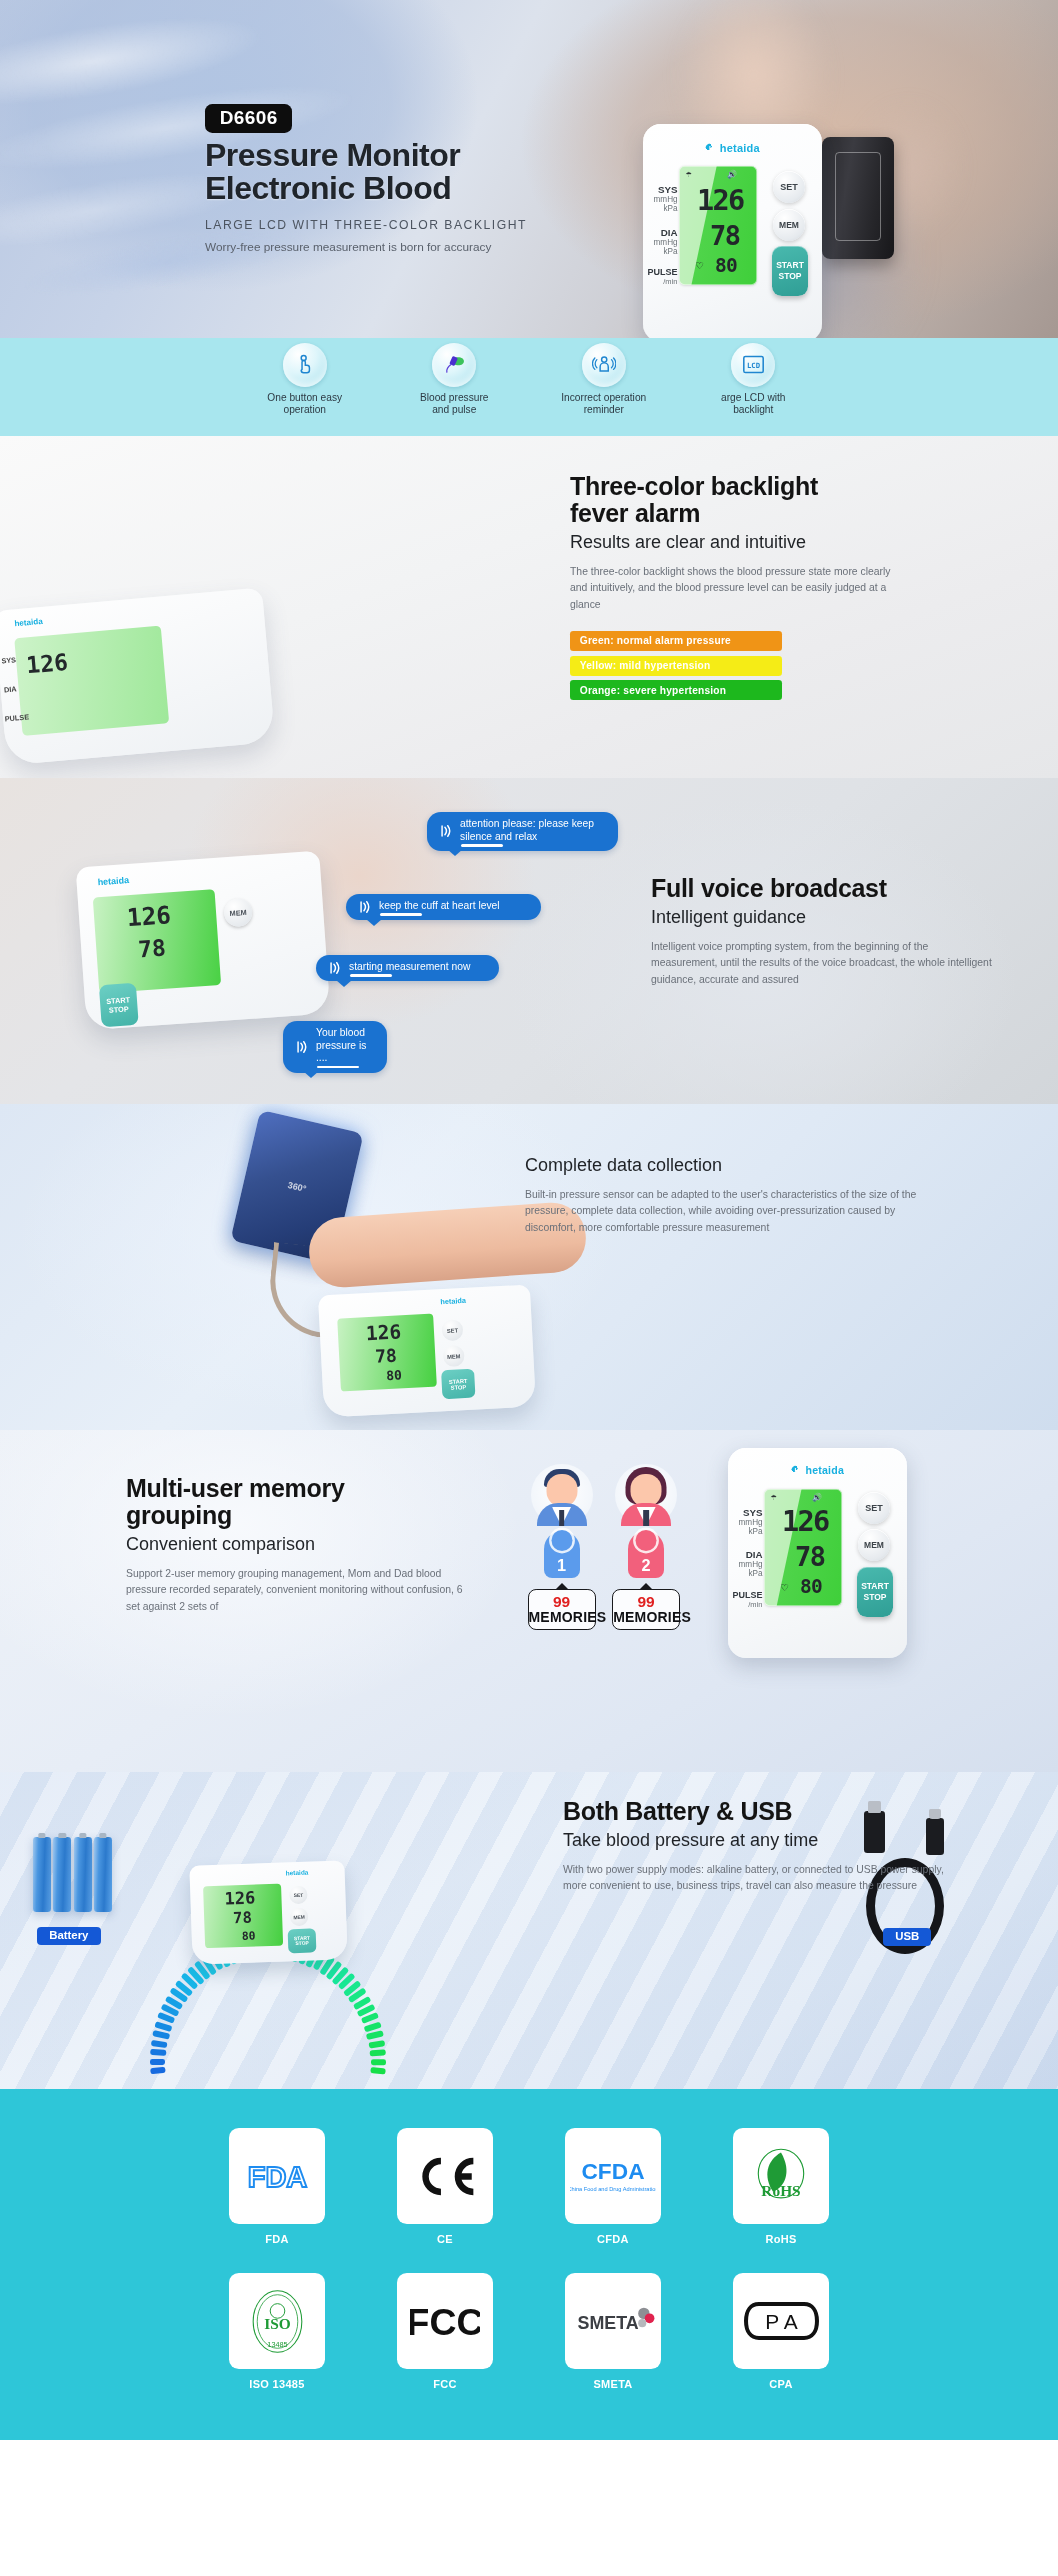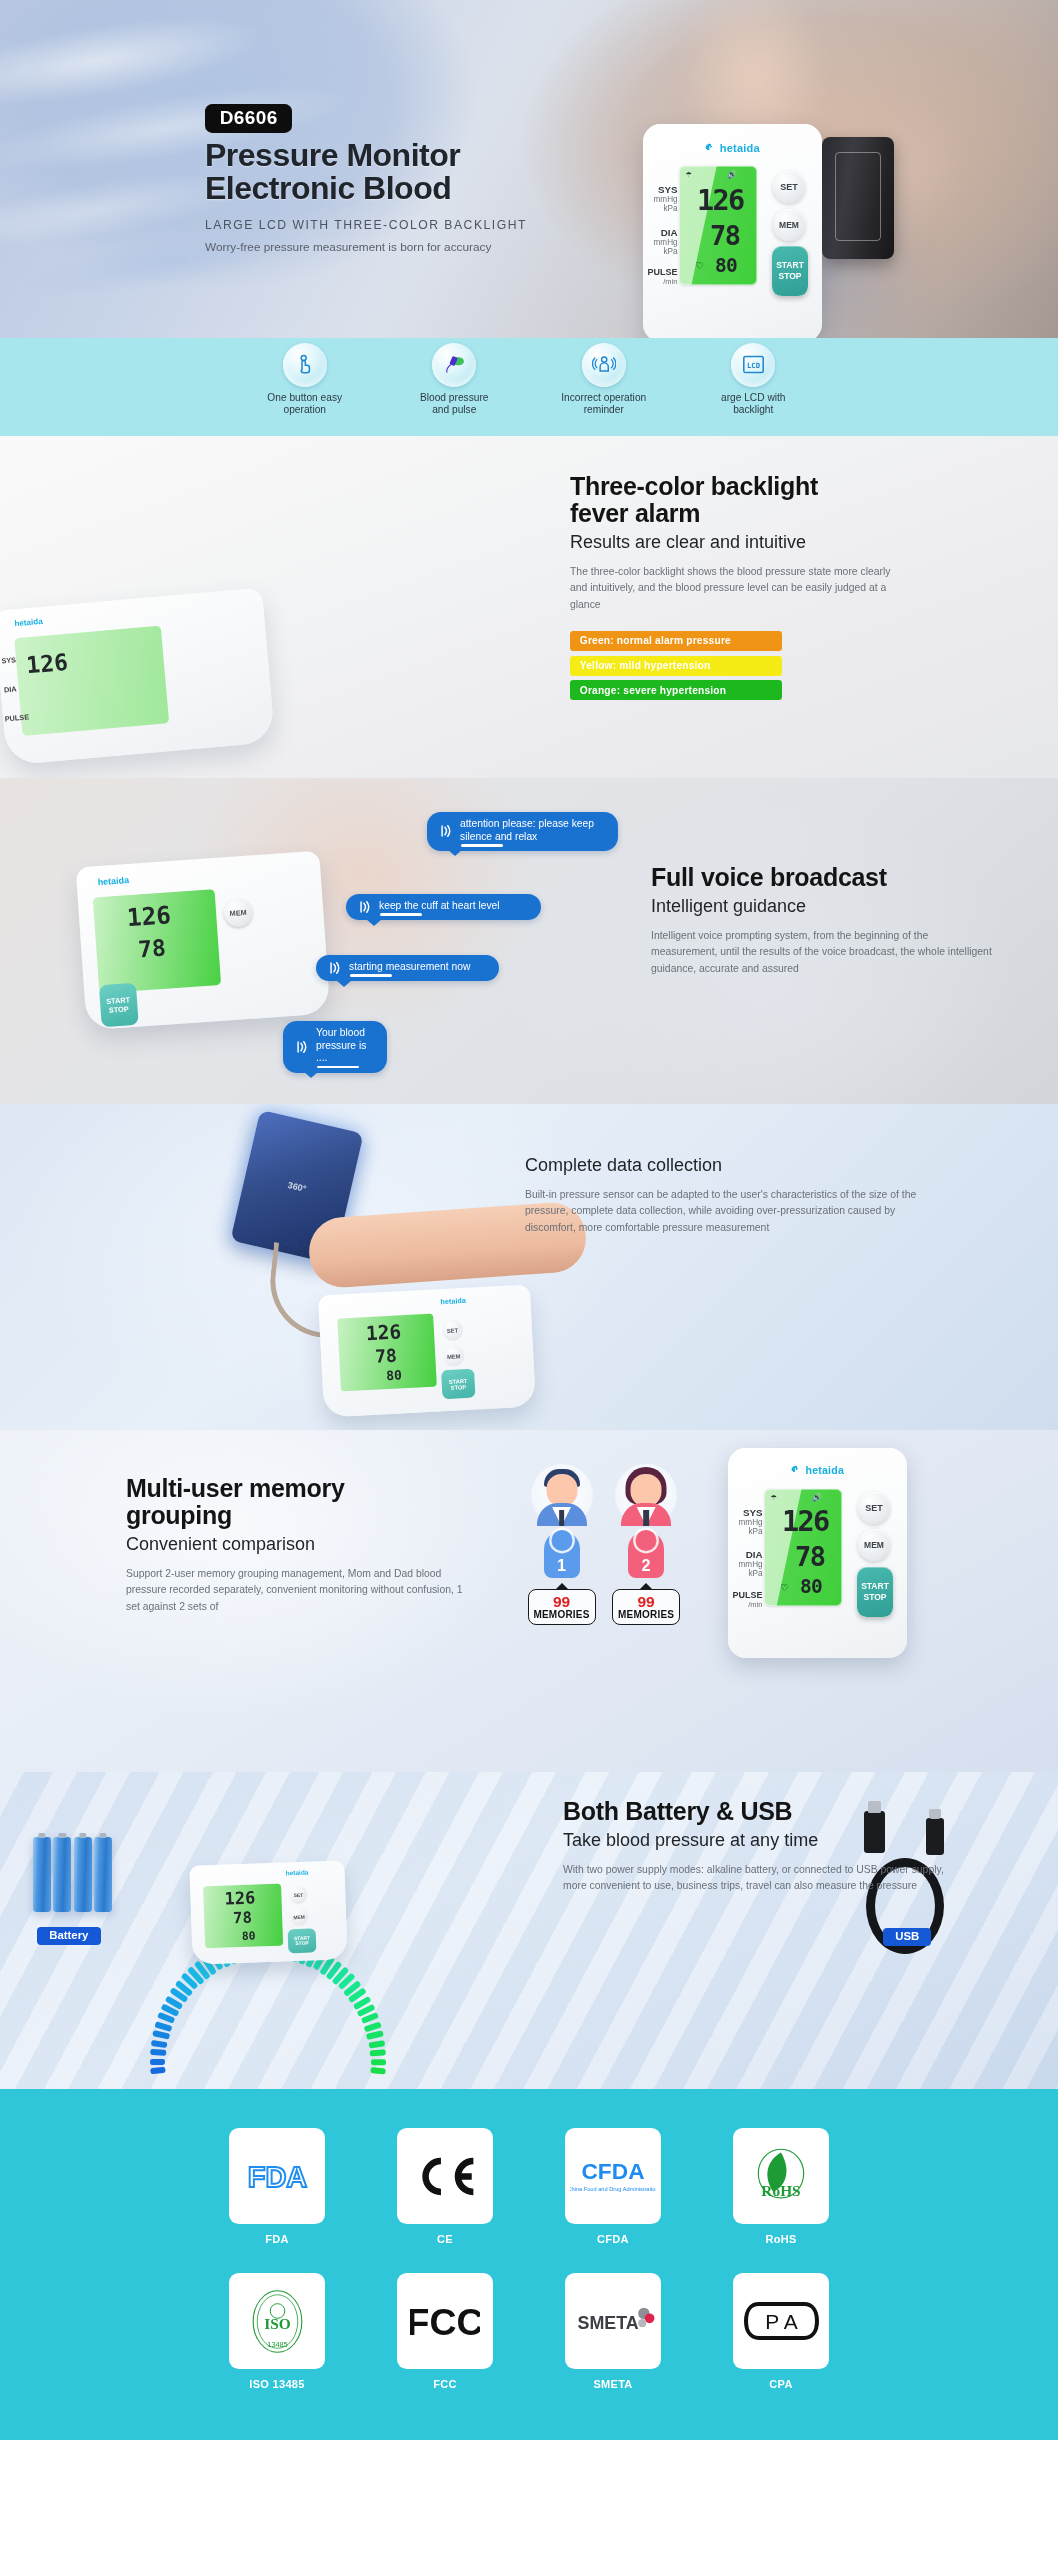--- a/index.html
+++ b/index.html
@@ -244,21 +244,21 @@
     width:21px; height:21px; border-radius:50%; background:inherit;
     box-shadow:0 0 0 2.4px rgba(255,255,255,.85); }
   .memchip {
     width:68px; border:1.6px solid #18191c; border-radius:8.1px; background:#fbfcfe;
     text-align:center; padding:3.3px 0 4.1px; position:relative; margin-top:11.4px;
   }
   .memchip:before { content:""; position:absolute; left:50%; top:-7.3px; transform:translateX(-50%);
     width:0; height:0; border-left:7.3px solid transparent; border-right:7.3px solid transparent;
     border-bottom:7.3px solid #18191c; }
   .memchip .n { color:#e02020; font-size:15.5px; font-weight:bold; line-height:1; }
-  .memchip .l { color:#101114; font-size:10px; font-weight:bold; letter-spacing:0.2px; }
+  .memchip .l { color:#101114; font-size:14px; font-weight:bold; letter-spacing:0.2px; }
   .s5 .dev { position:absolute; left:728px; top:1518px; width:179px; height:210px; }
   .s5 .dev .brand { top:16.3px; }
   .s5 .dev .lcd { left:36px; top:41px; width:78px; height:117px; }
   .s5 .dev .btn-round.set { left:130px; top:44px; width:32px; height:32px; font-size:9px; }
   .s5 .dev .btn-round.mem { left:130px; top:81px; width:32px; height:32px; font-size:8.5px; }
   .s5 .dev .btn-start { left:129px; top:119px; width:36px; height:50px; font-size:8.5px; line-height:1.35; }
 
   
   .s6 { height:317px;
     background:
@@ -467,21 +467,21 @@
     </div>
     <div class="bubble" style="left:283px;top:243px;width:104px;">
       <span class="wave"><svg width="14.7" height="14.7" viewBox="0 0 18 18">
             <path d="M5 3v12M8.5 4.5a7 7 0 0 1 0 9M12 2.5a11 11 0 0 1 0 13" fill="none" stroke="#fff" stroke-width="1.8" stroke-linecap="round"></path>
           </svg></span>
       <span>Your blood pressure is ....</span>
       <span class="underline"></span>
       <span class="tail"></span>
     </div>
 
-    <div class="copy" style="position:absolute;left:651px;top:86px;width:350px;">
+    <div class="copy" style="position:absolute;left:651px;top:97px;width:350px;">
       <div class="sec-title">Full voice broadcast</div>
       <div class="sec-sub">Intelligent guidance</div>
       <div class="sec-body" style="width:342px">Intelligent voice prompting system, from the beginning of the measurement, until the results of the voice broadcast, the whole intelligent guidance, accurate and assured</div>
     </div>
   </div>
 
   <div class="section s4">
     <div class="cuffimg" style="position:absolute;left:244px;top:16.3px;">
       <div style="position:absolute;left:0;right:0;top:50%;transform:translateY(-50%);text-align:center;color:rgba(255,255,255,.75);font-size:9px;font-weight:bold;">360°</div>
     </div>
@@ -508,21 +508,21 @@
     </div>
   </div>
 
   <div class="section s5">
     <div class="copy" style="position:absolute;left:126px;top:45px;width:366px;">
       <div class="sec-title">
         <div>Multi-user memory</div>
         <div>grouping</div>
       </div>
       <div class="sec-sub">Convenient comparison</div>
-      <div class="sec-body" style="width:342px">Support 2-user memory grouping management, Mom and Dad blood pressure recorded separately, convenient monitoring without confusion, 1 set against 2 sets of</div>
+      <div class="sec-body" style="width:342px">Support 2-user memory grouping management, Mom and Dad blood pressure recorded separately, convenient monitoring without confusion, 6 set against 2 sets of</div>
     </div>
 
     <div class="avatars" style="position:absolute;left:521px;top:34px;">
       <div class="av-wrap">
         <div class="av-head">
           <div class="av-hair" style="background:#2b3f6b;"></div>
           <div class="av-face"></div>
           <div class="av-body" style="background:#5b8edc;"></div>
           <div class="av-collar"></div>
           <div class="av-tie"></div>

